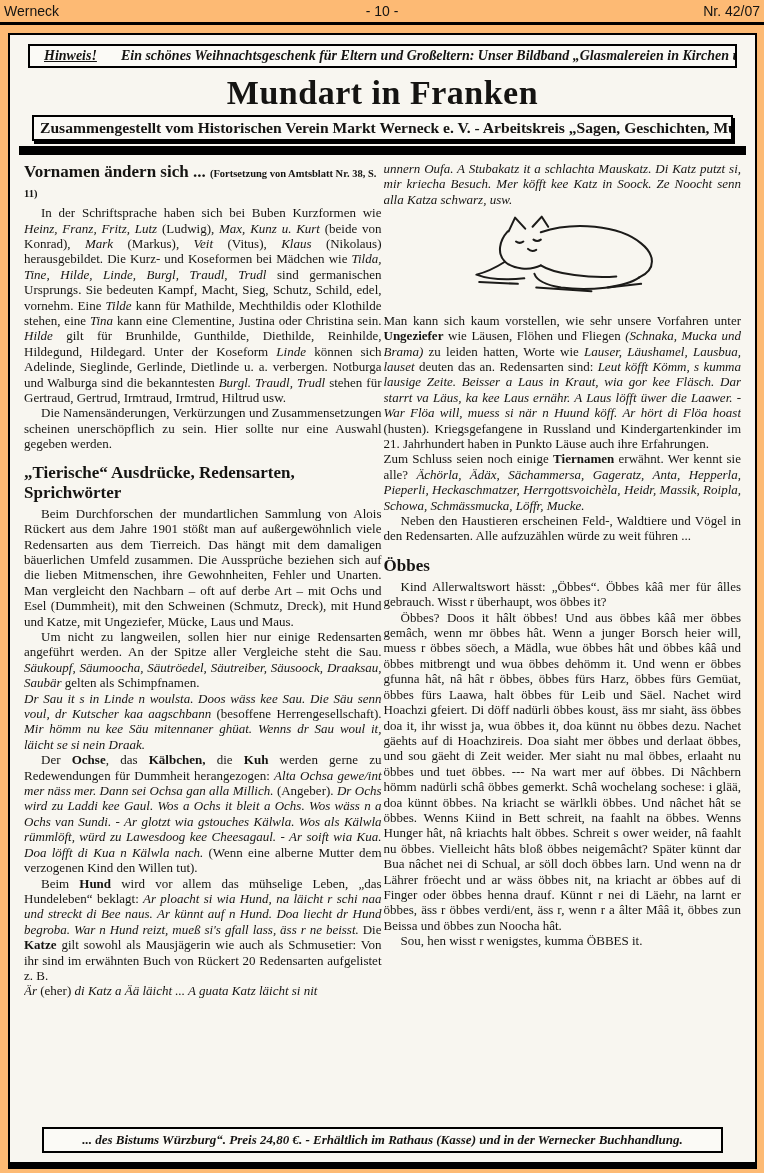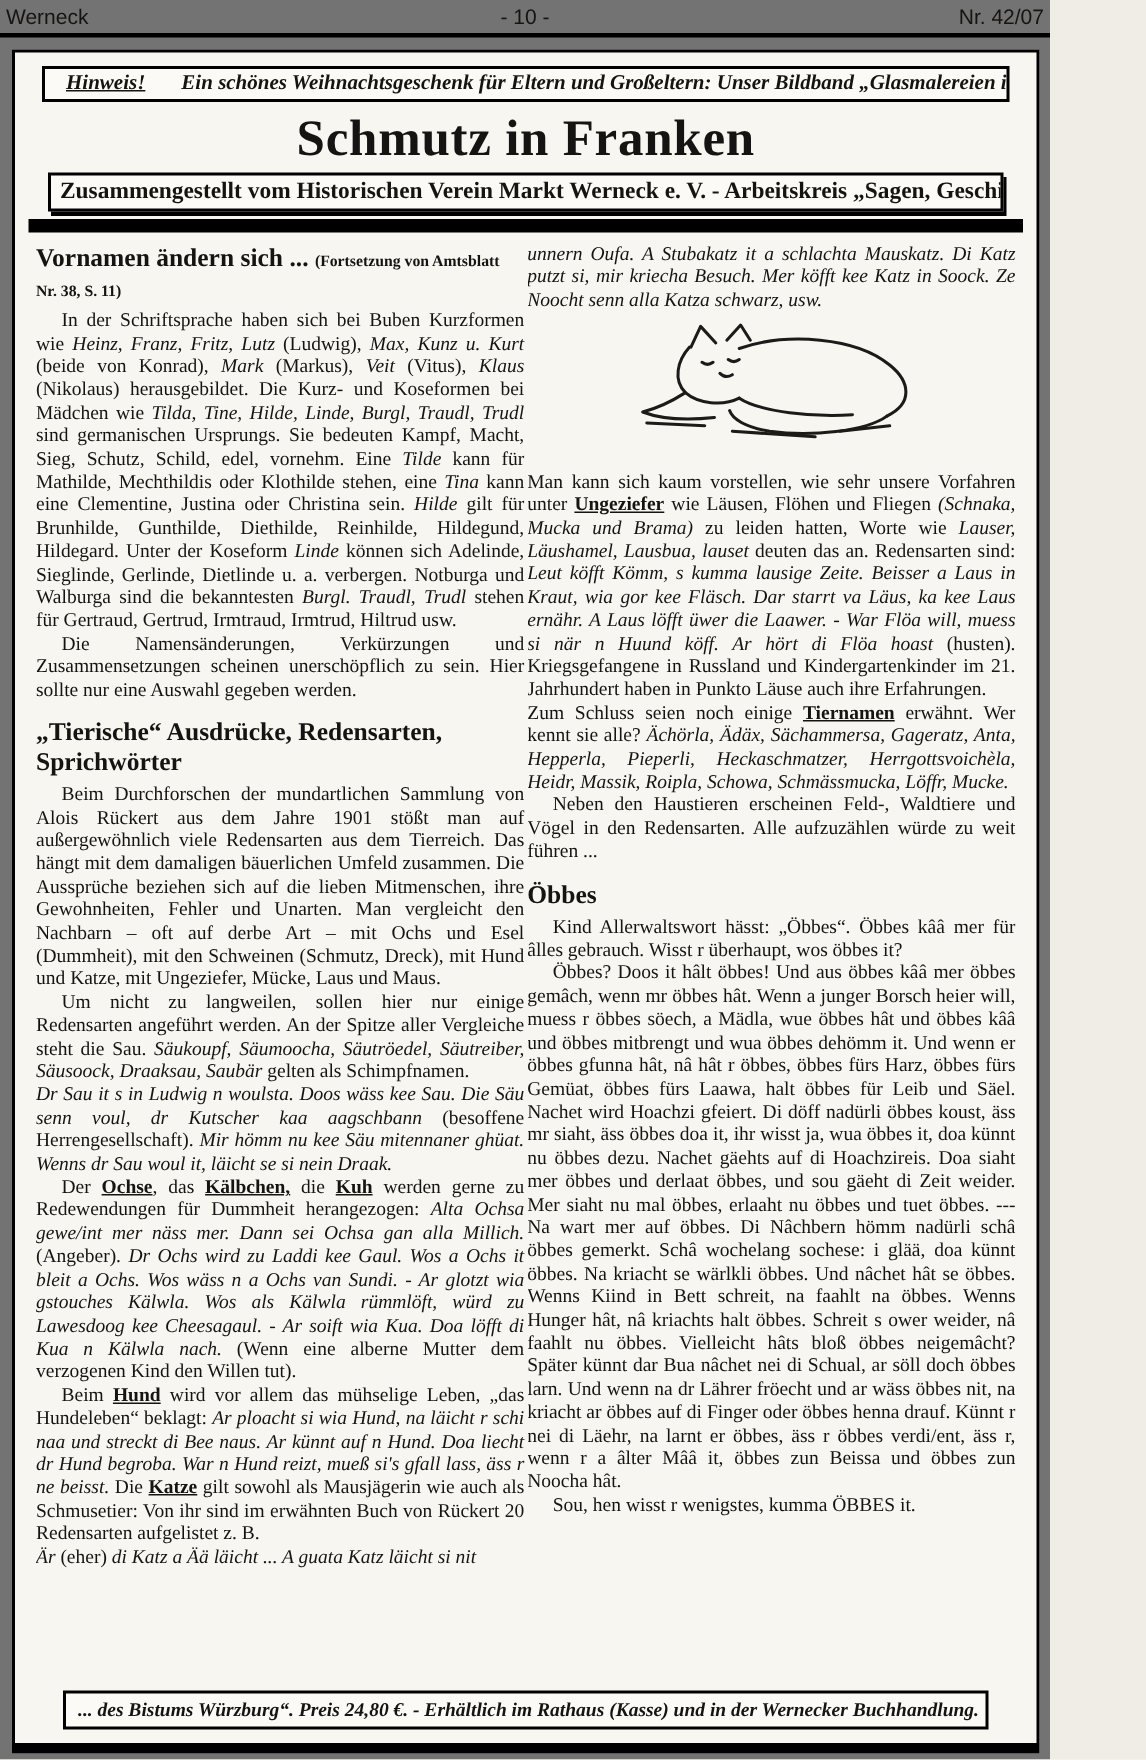--- a/index.html
+++ b/index.html
@@ -1,18 +1,18 @@
 <!DOCTYPE html>
 <html><head>
 <meta charset="utf-8">
 <style>
   * { box-sizing: border-box; margin: 0; padding: 0; }
   html,body { width:764px; height:1173px; overflow:hidden; }
   body { background:#efede6; font-family:"Liberation Serif", serif; color:#151412; }
-  .page { position:relative; width:700px; height:1173px; background:#737373; }
+  .page { position:relative; width:764px; height:1173px; background:#fdba74; }
 
   .running-header { display:flex; justify-content:space-between; align-items:flex-end;
     padding:3px 4px 0 4px; font-family:"Liberation Sans", sans-serif; font-size:14px; }
   .rh-center { position:absolute; left:0; right:0; text-align:center;margin-top:14px; }
   .header-rule { border-top:3px solid #000; margin-top:3px; }
 
   .frame { position:absolute; left:8px; right:7px; top:33px; bottom:4px;
     border:2px solid #000; border-bottom-width:7px; background:#f8f6f0;
     display:flex; flex-direction:column; padding:6px 8px 0 8px; overflow:hidden; }
 
@@ -29,21 +29,21 @@
     font-weight:700; font-size:15.6px; text-align:center; white-space:nowrap; overflow:hidden; }
 
   .black-bar { height:9px; background:#000; margin:5px 1px 0 1px; }
 
   .columns { flex:1 1 auto; display:flex; gap:2px; padding:6px 6px 0 6px;
     overflow:hidden; text-align:justify; font-size:13px; line-height:15.4px; }
   .col { flex:1 1 0; overflow:hidden; }
   .para { margin:0; }
   .para.ind { text-indent:17px; }
   .i { font-style:italic; }
-  .b { font-weight:700;text-decoration:underline; }
+  .b { font-weight:700; }
 
   .sec-head { font-size:17px; font-weight:700; line-height:1.18; margin:11px 0 3px 0;
     text-align:left; }
   .sec-head.first { margin-top:1px; }
   .sec-head .head-note { font-size:10.5px; font-weight:700; }
   .sec-head.oebbes { margin-top:12px; }
 
   .cat-fig { text-align:center; margin:6px 0 4px 0; }
   .cat-fig svg { display:inline-block; }
 
@@ -62,21 +62,21 @@
     <span class="rh-right">Nr. 42/07</span>
   </div>
   <div class="header-rule"></div>
 
   <div class="frame">
 
     <div class="hint-box">
       <span class="u">Hinweis!</span><span>Ein schönes Weihnachtsgeschenk für Eltern und Großeltern: Unser Bildband „Glasmalereien in Kirchen und Kapellen ...</span>
     </div>
 
-    <div class="title">Schmutz in Franken</div>
+    <div class="title">Mundart in Franken</div>
 
     <div class="subtitle-box">
       <span>Zusammengestellt vom Historischen Verein Markt Werneck e. V. - Arbeitskreis „Sagen, Geschichten, Mundart“</span>
     </div>
 
     <div class="black-bar"></div>
 
     <div class="columns">
 
       <div class="col">
@@ -86,21 +86,21 @@
         </div>
         <div>
             <p class="para ind"><span>In der Schriftsprache haben sich bei Buben Kurzformen wie </span><span class="i">Heinz, Franz, Fritz, Lutz</span><span> (Ludwig), </span><span class="i">Max, Kunz u. Kurt</span><span> (beide von Konrad), </span><span class="i">Mark</span><span> (Markus), </span><span class="i">Veit</span><span> (Vitus), </span><span class="i">Klaus</span><span> (Nikolaus) herausgebildet. Die Kurz- und Koseformen bei Mädchen wie </span><span class="i">Tilda, Tine, Hilde, Linde, Burgl, Traudl, Trudl</span><span> sind germanischen Ursprungs. Sie bedeuten Kampf, Macht, Sieg, Schutz, Schild, edel, vornehm. Eine </span><span class="i">Tilde</span><span> kann für Mathilde, Mechthildis oder Klothilde stehen, eine </span><span class="i">Tina</span><span> kann eine Clementine, Justina oder Christina sein. </span><span class="i">Hilde</span><span> gilt für Brunhilde, Gunthilde, Diethilde, Reinhilde, Hildegund, Hildegard. Unter der Koseform </span><span class="i">Linde</span><span> können sich Adelinde, Sieglinde, Gerlinde, Dietlinde u. a. verbergen. Notburga und Walburga sind die bekanntesten </span><span class="i">Burgl. Traudl, Trudl</span><span> stehen für Gertraud, Gertrud, Irmtraud, Irmtrud, Hiltrud usw.</span></p>
             <p class="para ind"><span>Die Namensänderungen, Verkürzungen und Zusammensetzungen scheinen unerschöpflich zu sein. Hier sollte nur eine Auswahl gegeben werden.</span></p>
           </div>
 
         <div class="sec-head">„Tierische“ Ausdrücke, Redensarten, Sprichwörter</div>
         <div>
             <p class="para ind"><span>Beim Durchforschen der mundartlichen Sammlung von Alois Rückert aus dem Jahre 1901 stößt man auf außergewöhnlich viele Redensarten aus dem Tierreich. Das hängt mit dem damaligen bäuerlichen Umfeld zusammen. Die Aussprüche beziehen sich auf die lieben Mitmenschen, ihre Gewohnheiten, Fehler und Unarten. Man vergleicht den Nachbarn – oft auf derbe Art – mit Ochs und Esel (Dummheit), mit den Schweinen (Schmutz, Dreck), mit Hund und Katze, mit Ungeziefer, Mücke, Laus und Maus.</span></p>
             <p class="para ind"><span>Um nicht zu langweilen, sollen hier nur einige Redensarten angeführt werden. An der Spitze aller Vergleiche steht die Sau. </span><span class="i">Säukoupf, Säumoocha, Säutröedel, Säutreiber, Säusoock, Draaksau, Saubär</span><span> gelten als Schimpfnamen.</span></p>
-            <p class="para"><span class="i">Dr Sau it s in Ludwig n woulsta. Doos wäss kee Sau. Die Säu senn voul, dr Kutscher kaa aagschbann</span><span> (besoffene Herrengesellschaft). </span><span class="i">Mir hömm nu kee Säu mitennaner ghüat. Wenns dr Sau woul it, läicht se si nein Draak.</span></p>
+            <p class="para"><span class="i">Dr Sau it s in Linde n woulsta. Doos wäss kee Sau. Die Säu senn voul, dr Kutscher kaa aagschbann</span><span> (besoffene Herrengesellschaft). </span><span class="i">Mir hömm nu kee Säu mitennaner ghüat. Wenns dr Sau woul it, läicht se si nein Draak.</span></p>
             <p class="para ind"><span>Der </span><span class="b">Ochse</span><span>, das </span><span class="b">Kälbchen,</span><span> die </span><span class="b">Kuh</span><span> werden gerne zu Redewendungen für Dummheit herangezogen: </span><span class="i">Alta Ochsa gewe/int mer näss mer. Dann sei Ochsa gan alla Millich.</span><span> (Angeber). </span><span class="i">Dr Ochs wird zu Laddi kee Gaul. Wos a Ochs it bleit a Ochs. Wos wäss n a Ochs van Sundi. - Ar glotzt wia gstouches Kälwla. Wos als Kälwla rümmlöft, würd zu Lawesdoog kee Cheesagaul. - Ar soift wia Kua. Doa löfft di Kua n Kälwla nach.</span><span> (Wenn eine alberne Mutter dem verzogenen Kind den Willen tut).</span></p>
             <p class="para ind"><span>Beim </span><span class="b">Hund</span><span> wird vor allem das mühselige Leben, „das Hundeleben“ beklagt: </span><span class="i">Ar ploacht si wia Hund, na läicht r schi naa und streckt di Bee naus. Ar künnt auf n Hund. Doa liecht dr Hund begroba. War n Hund reizt, mueß si's gfall lass, äss r ne beisst.</span><span> Die </span><span class="b">Katze</span><span> gilt sowohl als Mausjägerin wie auch als Schmusetier: Von ihr sind im erwähnten Buch von Rückert 20 Redensarten aufgelistet z. B.</span></p>
             <p class="para"><span class="i">Är</span><span> (eher) </span><span class="i">di Katz a Ää läicht ... A guata Katz läicht si nit</span></p>
           </div>
       </div>
 
       <div class="col">
         <div>
             <p class="para"><span class="i">unnern Oufa. A Stubakatz it a schlachta Mauskatz. Di Katz putzt si, mir kriecha Besuch. Mer köfft kee Katz in Soock. Ze Noocht senn alla Katza schwarz, usw.</span></p>
           </div>

